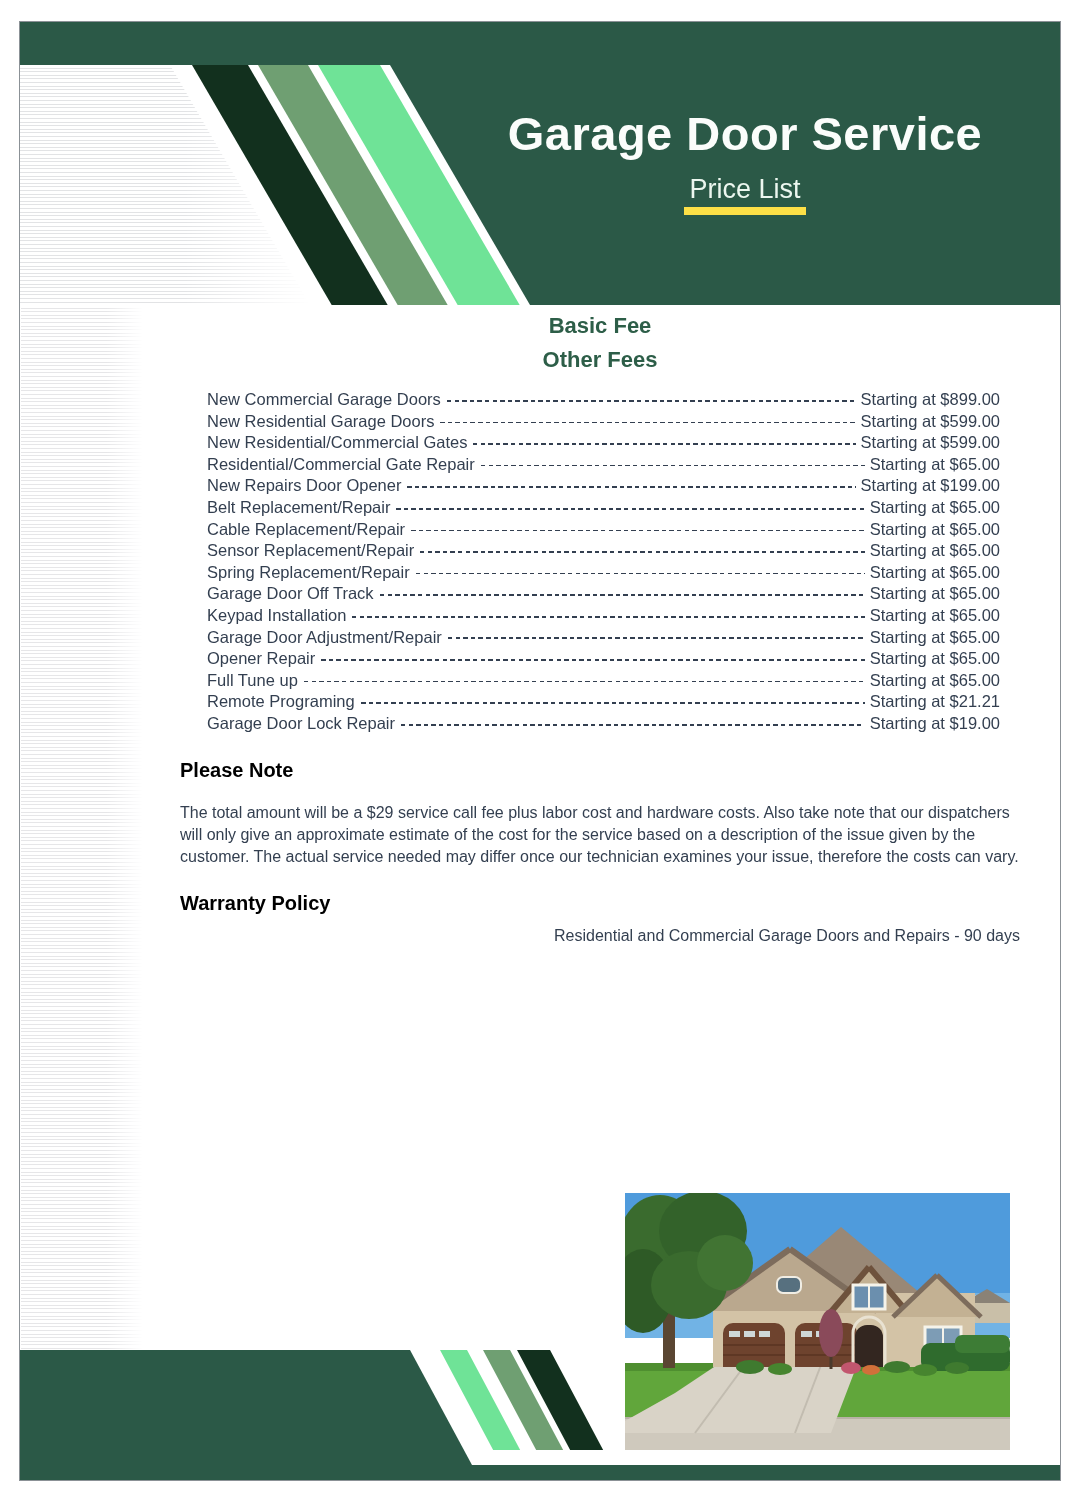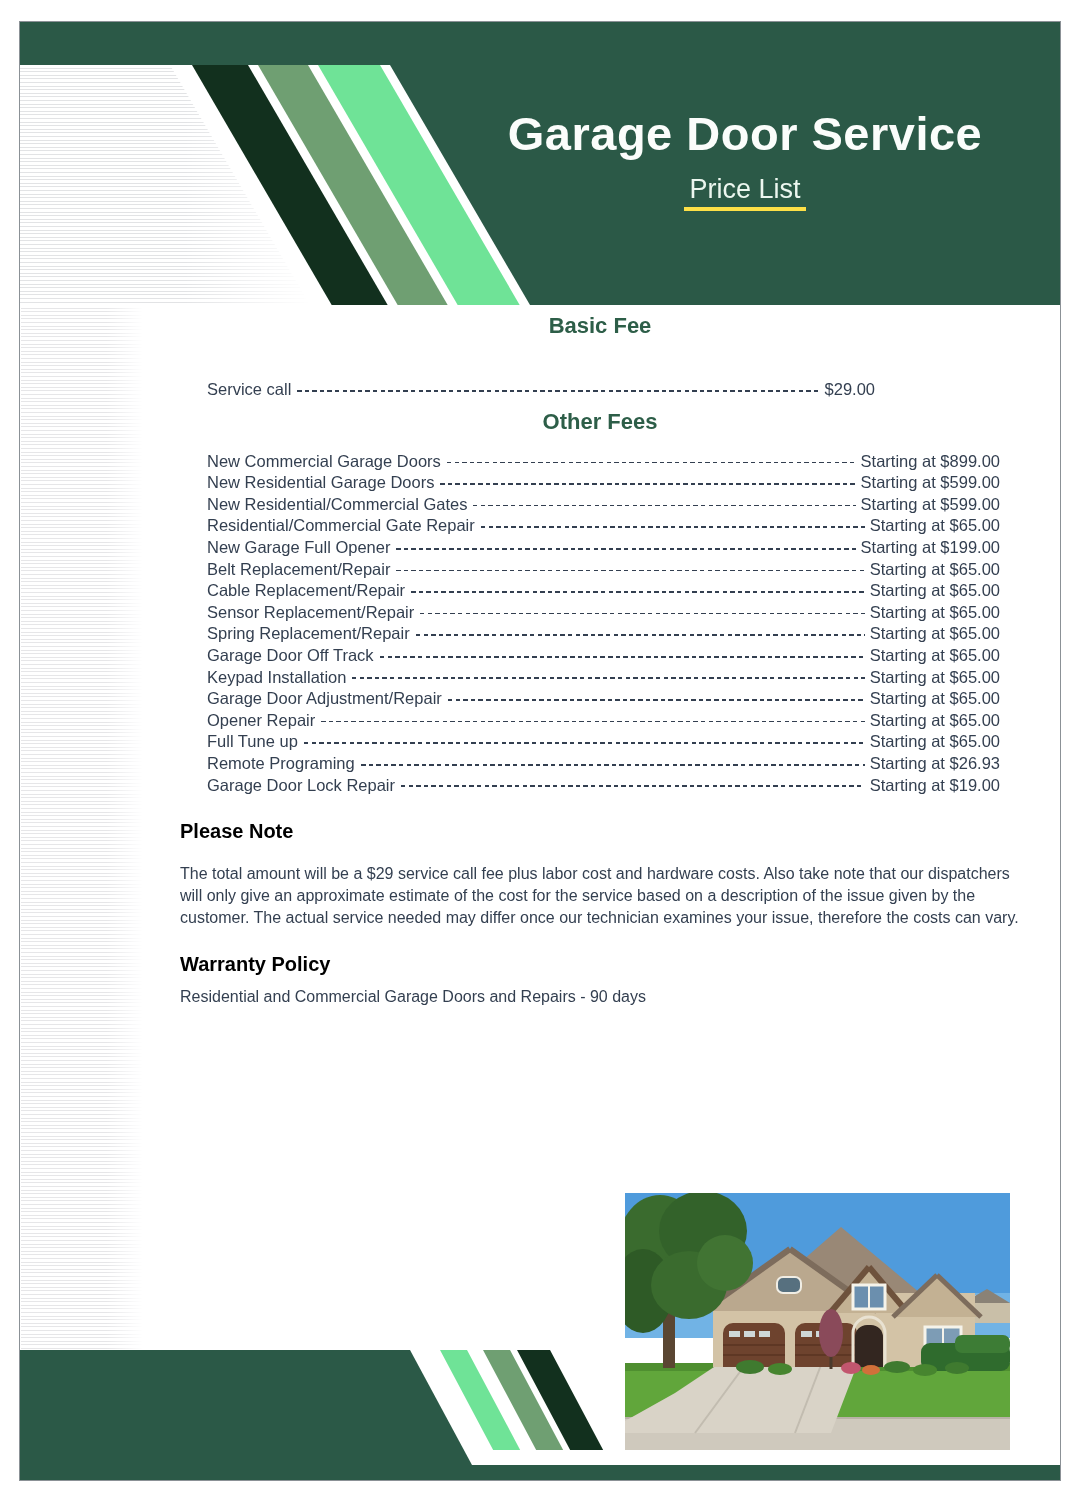--- a/index.html
+++ b/index.html
@@ -17,42 +17,42 @@
             clip-path:polygon(0 0,150px 0,290px 240px,0 240px);
             -webkit-mask-image:linear-gradient(90deg,#000 55%,transparent 97%);
             mask-image:linear-gradient(90deg,#000 55%,transparent 97%);}
   .stripe{position:absolute;top:43px;height:240px;transform:skewX(30.2deg);transform-origin:0 0;}
   .s-dark{left:172px;width:56px;background:#12301e;}
   .s-sage{left:238px;width:50px;background:#6f9f72;}
   .s-mint{left:298px;width:62px;background:#6fe397;}
   .hdr-text{position:absolute;left:430px;right:20px;top:86px;text-align:center;}
   .hdr-title{font-size:47px;font-weight:bold;color:#fbfdfb;letter-spacing:0.5px;line-height:1.1;}
   .hdr-sub{display:inline-block;margin-top:14px;font-size:27px;color:#ecf7ef;
-           border-bottom:4px solid #fde047;padding:0 5px 2px;}
+           border-bottom:8px solid #fde047;padding:0 5px 2px;}
 
   
   .left-pins{position:absolute;left:1px;top:283px;width:122px;height:1045px;
              background:repeating-linear-gradient(180deg,#ffffff 0 2.6px,#e6e6e8 2.6px 3.6px);
              -webkit-mask-image:linear-gradient(90deg,#000 70%,transparent 100%);
              mask-image:linear-gradient(90deg,#000 70%,transparent 100%);}
 
   
   .content{position:absolute;left:160px;width:840px;top:283px;color:#333f50;}
   h2.sec{margin:8px;text-align:center;font-size:22px;color:#2d5e48;font-weight:bold;}
   .sec-basic{margin-top:34px;}
   .sec-other{margin-top:25px;}
   .fee-row{display:flex;align-items:baseline;font-size:16.5px;line-height:21.6px;white-space:nowrap;}
   .leader{flex:1 1 auto;height:1.7px;align-self:center;margin:2px 5px 0 6px;
           background:repeating-linear-gradient(90deg,#333f50 0 4.5px,transparent 4.5px 7.6px);}
   .basic-row{width:668px;margin:40px 0 0 27px;}
   .fees-list{margin:16px 20px 0 27px;}
   .footnote{margin:18px 4px 0 0;font-size:16.5px;line-height:24px;}
   h3.sub{margin:24px 0 0 0;font-size:20px;color:#000000;font-weight:bold;}
   .note-text{margin:20px 0 0 0;font-size:16px;line-height:22px;}
-  .warranty-text{margin:12px 0 0 0;font-size:16px;}
+  .warranty-text{margin:12px 0 0 0;font-size:16px;text-align:right;}
 
   
   .photo{position:absolute;left:605px;top:1171px;width:385px;height:257px;overflow:hidden;}
   .photo svg{display:block;}
 
   
   .footer{position:absolute;left:0;right:0;top:1328px;height:130px;}
   .f-bar{position:absolute;left:0;right:0;bottom:0;height:15px;background:#2b5947;}
   .f-block{position:absolute;left:0;top:0;width:452px;height:115px;background:#2b5947;
            clip-path:polygon(0 0,390px 0,452px 115px,0 115px);}
@@ -77,25 +77,20 @@
       <div class="hdr-sub">Price List</div>
     </div>
   </div>
 
   <div class="left-pins"></div>
 
   <div class="content">
 
     <h2 class="sec sec-basic">Basic Fee</h2>
 
-    <div class="fee-row basic-row">
-      <span>Service call</span>
-      <span class="leader"></span>
-      <span>$29.00</span>
-    </div>
 
     <h2 class="sec sec-other">Other Fees</h2>
 
     <div class="fees-list">
       <div class="fee-row">
           <span>New Commercial Garage Doors</span>
           <span class="leader"></span>
           <span>Starting at $899.00</span>
         </div>
       <div class="fee-row">
@@ -107,21 +102,21 @@
           <span>New Residential/Commercial Gates</span>
           <span class="leader"></span>
           <span>Starting at $599.00</span>
         </div>
       <div class="fee-row">
           <span>Residential/Commercial Gate Repair</span>
           <span class="leader"></span>
           <span>Starting at $65.00</span>
         </div>
       <div class="fee-row">
-          <span>New Garage Full Opener</span>
+          <span>New Repairs Door Opener</span>
           <span class="leader"></span>
           <span>Starting at $199.00</span>
         </div>
       <div class="fee-row">
           <span>Belt Replacement/Repair</span>
           <span class="leader"></span>
           <span>Starting at $65.00</span>
         </div>
       <div class="fee-row">
           <span>Cable Replacement/Repair</span>
@@ -159,21 +154,21 @@
           <span>Starting at $65.00</span>
         </div>
       <div class="fee-row">
           <span>Full Tune up</span>
           <span class="leader"></span>
           <span>Starting at $65.00</span>
         </div>
       <div class="fee-row">
           <span>Remote Programing</span>
           <span class="leader"></span>
-          <span>Starting at $26.93</span>
+          <span>Starting at $21.21</span>
         </div>
       <div class="fee-row">
           <span>Garage Door Lock Repair</span>
           <span class="leader"></span>
           <span>Starting at $19.00</span>
         </div>
     </div>
 
 
     <h3 class="sub">Please Note</h3>

